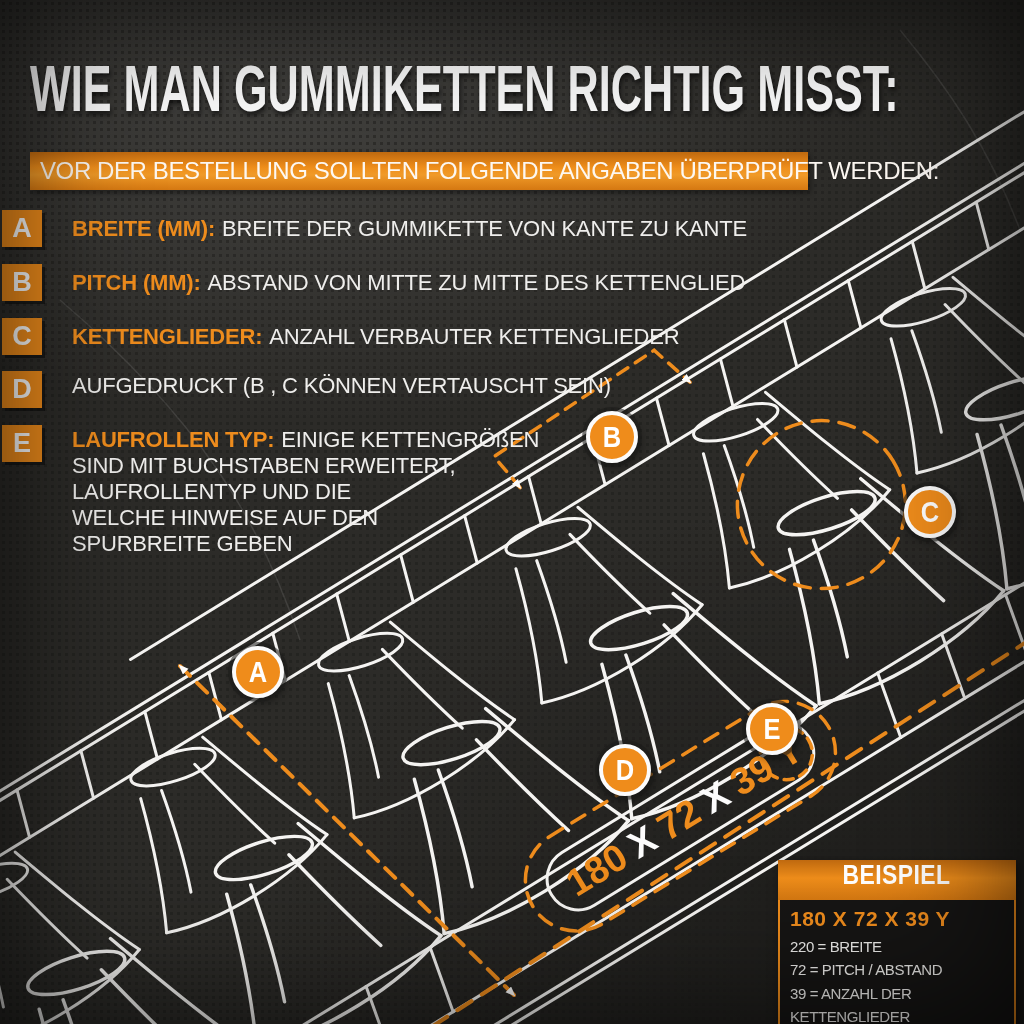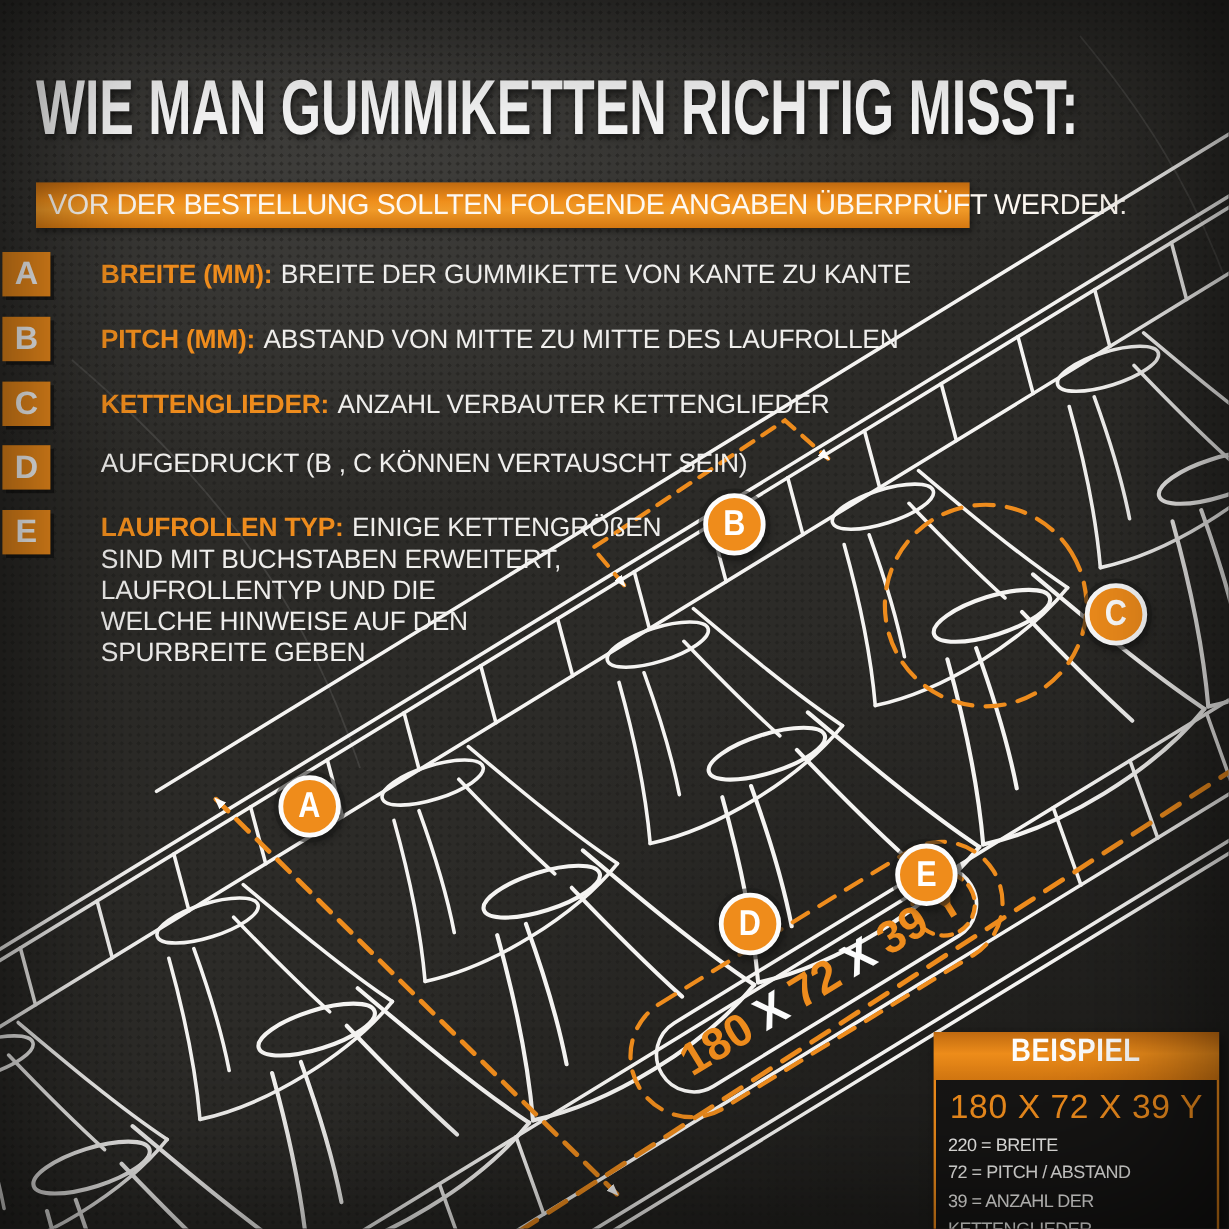--- a/index.html
+++ b/index.html
@@ -31,21 +31,21 @@
     color:#fdf8f2;font-size:24px;font-weight:400;line-height:38px;
     padding-left:10px;box-sizing:border-box;white-space:nowrap;
     letter-spacing:-0.4px;box-shadow:2px 3px 6px rgba(0,0,0,0.4);
   }
   .badge{
     position:absolute;left:2px;width:40px;height:37px;z-index:2;
     background:#ef8c1b;color:#fff;font-weight:700;font-size:27px;
     display:flex;align-items:center;justify-content:center;
     box-shadow:3px 3px 0 rgba(10,10,10,0.55);
   }
-  .item-text{position:absolute;left:84px;z-index:2;font-size:22px;line-height:26px;
+  .item-text{position:absolute;left:72px;z-index:2;font-size:22px;line-height:26px;
     color:#efeeec;letter-spacing:-0.2px;white-space:nowrap;}
   .item-text .lab{color:#ee8c1d;font-weight:700;margin-right:7px;}
   .circlabel{
     position:absolute;width:44px;height:44px;border-radius:50%;z-index:3;
     background:#ef8c1b;border:4px solid #fcfcfc;
     box-shadow:0 0 0 4px rgba(28,27,25,0.55), 2px 4px 8px rgba(0,0,0,0.45);
     display:flex;align-items:center;justify-content:center;
     color:#fff;font-size:30px;font-weight:700;transform:translate(-26px,-26px);
   }
   .circlabel span{display:block;transform:scaleX(0.85);}
@@ -57,21 +57,21 @@
     background:linear-gradient(180deg,#c06a10 0%,#ef8e1b 45%,#d57811 100%);
     height:40px;color:#fff;font-size:27px;font-weight:700;
     display:flex;align-items:flex-start;justify-content:center;letter-spacing:0.5px;
     transform-origin:center;
   }
   .example .hdr span{transform:scaleX(0.85);display:block;}
   .example .bdy{
     background:rgba(22,21,19,0.88);border:2px solid #ef8c1b;border-top:none;
     padding:5px 10px 9px 10px;
   }
-  .example .size{color:#ee8c1d;font-size:28px;font-weight:400;text-align:center;
+  .example .size{color:#ee8c1d;font-size:21px;font-weight:700;text-align:left;
     letter-spacing:0.5px;margin:2px 0 4px 0;}
   .example .ln{color:#efeeec;font-size:15px;line-height:1.55;letter-spacing:-0.4px;}
 </style>
 </head>
 <body>
 
 <div class="stage">
   <div class="dots"></div>
 
   <svg class="diagram" width="1024" height="1024" viewBox="0 0 1024 1024">
@@ -153,21 +153,21 @@
   <div class="title">WIE MAN GUMMIKETTEN RICHTIG MISST:</div>
   <div class="banner">VOR DER BESTELLUNG SOLLTEN FOLGENDE ANGABEN ÜBERPRÜFT WERDEN:</div>
 
   <div class="badge" style="top:210px">A</div>
   <div class="item-text" style="top:216px">
     <div><span class="lab">BREITE (MM):</span><span>BREITE DER GUMMIKETTE VON KANTE ZU KANTE</span></div>
   </div>
 
   <div class="badge" style="top:264px">B</div>
   <div class="item-text" style="top:270px">
-    <div><span class="lab">PITCH (MM):</span><span>ABSTAND VON MITTE ZU MITTE DES LAUFROLLEN</span></div>
+    <div><span class="lab">PITCH (MM):</span><span>ABSTAND VON MITTE ZU MITTE DES KETTENGLIED</span></div>
   </div>
 
   <div class="badge" style="top:318px">C</div>
   <div class="item-text" style="top:324px">
     <div><span class="lab">KETTENGLIEDER:</span><span>ANZAHL VERBAUTER KETTENGLIEDER</span></div>
   </div>
 
   <div class="badge" style="top:371px">D</div>
   <div class="item-text" style="top:373px">
     <div>AUFGEDRUCKT (B , C KÖNNEN VERTAUSCHT SEIN)</div>

